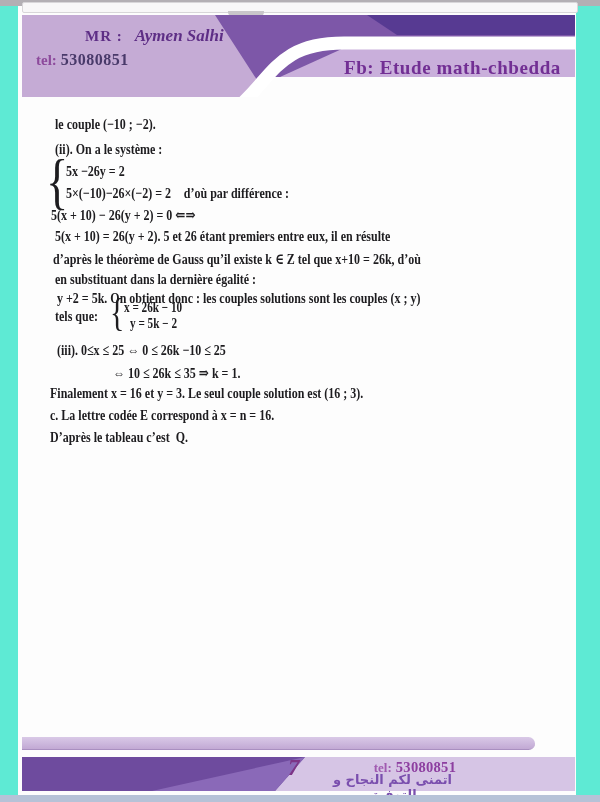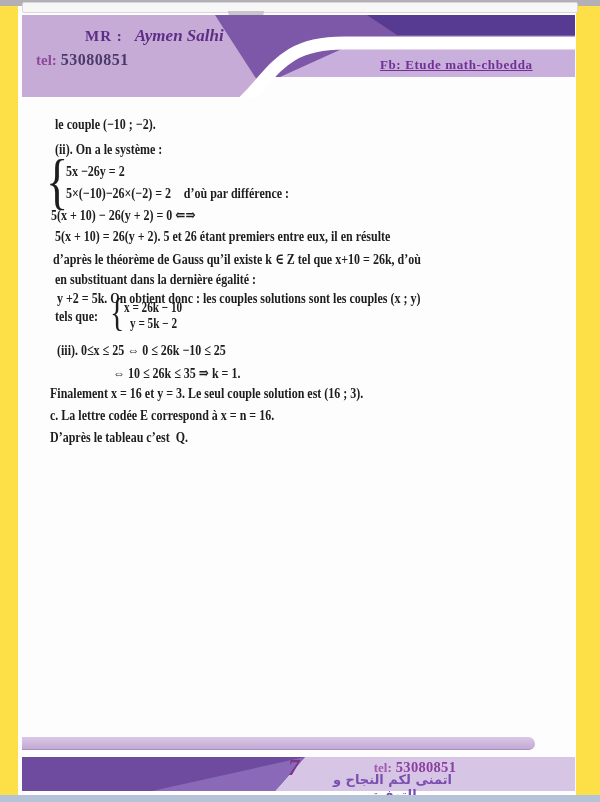--- a/index.html
+++ b/index.html
@@ -1,19 +1,19 @@
 <!DOCTYPE html>
 <html><head>
 <meta charset="utf-8">
 <style>
   * { margin:0; padding:0; box-sizing:border-box; }
   html,body { background:#e9e2e8; }
   .page {
     position:relative; width:600px; height:802px; overflow:hidden;
-    background:#fde047;
+    background:#5eead4;
     font-family:"Liberation Serif","DejaVu Serif","DejaVu Sans",serif;
   }
   .sheet { position:absolute; left:18px; top:0; width:558px; height:802px; background:#fdfdfd; }
 
   
   .scan-top-gray  { position:absolute; left:0; top:0; width:600px; height:6px; background:#b3afb4; }
   .scan-top-white { position:absolute; left:22px; top:2px; width:556px; height:11px;
                     background:#f8f7f8; border:1px solid #d8d6d9; border-radius:2px; }
   .scan-top-tab   { position:absolute; left:228px; top:11px; width:36px; height:6px;
                     background:#c9c6ca; border-radius:0 0 5px 5px; }
@@ -21,22 +21,22 @@
 
   
   .header { position:absolute; left:22px; top:15px; width:553px; height:82px; }
   .header svg { position:absolute; left:0; top:0; }
   .hdr-mr  { position:absolute; left:63px; top:11px; color:#5e2e86; white-space:pre; }
   .hdr-mr .mr-label { font-size:15px; font-weight:700; letter-spacing:1px; }
   .hdr-mr .teacher  { font-size:17px; font-style:italic; font-weight:700; margin-left:12px; }
   .hdr-tel { position:absolute; left:14px; top:36px; white-space:pre; }
   .hdr-tel .lbl { font-size:15px; font-weight:700; color:#8d4a9c; }
   .hdr-tel .num { font-size:16px; font-weight:700; color:#493a6a; letter-spacing:.5px; }
-  .hdr-fb  { position:absolute; left:358px; top:42px; font-size:13px; font-weight:700;
-             letter-spacing:.6px; color:#722f94; white-space:pre;text-decoration:underline; }
+  .hdr-fb  { position:absolute; left:322px; top:42px; font-size:19px; font-weight:700;
+             letter-spacing:.6px; color:#722f94; white-space:pre; }
 
   
   .tline { position:absolute; white-space:pre; font-weight:700; font-size:15px; color:#1d1c1f;
            transform:scaleX(0.8); transform-origin:left top; }
   .note-gap { margin-left:16px; }
   .brace { position:absolute; font-weight:400; color:#1d1c1f; transform:scaleX(0.75);
            transform-origin:left top; }
   .brace.b1 { left:46px; top:150px; font-size:62px; line-height:62px; }
   .brace.b2 { left:110px; top:293px; font-size:40px; line-height:40px; }
   .sys2row { font-size:14px; }

